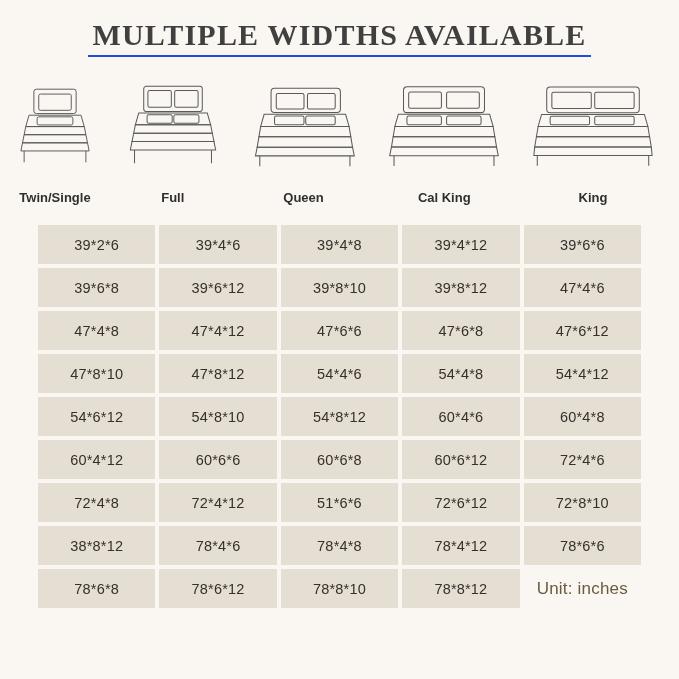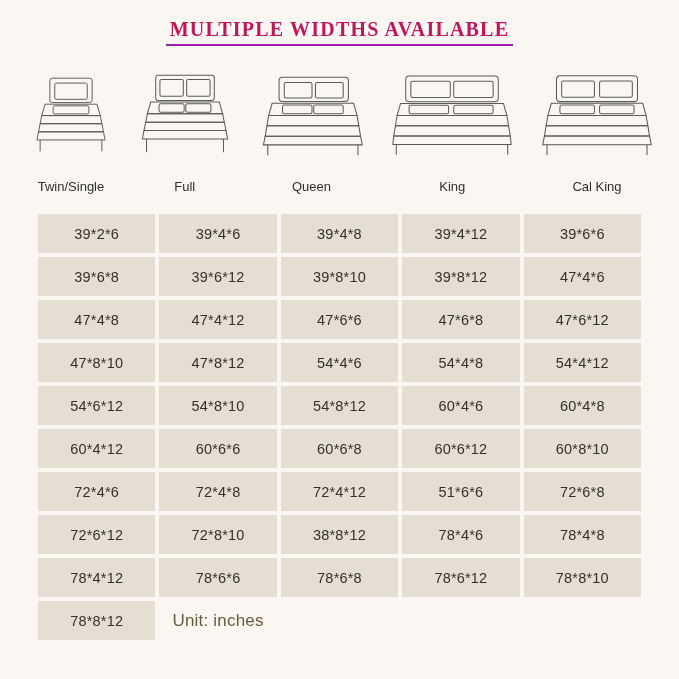--- a/index.html
+++ b/index.html
@@ -21,35 +21,36 @@
     box-sizing: border-box;
   }
   
   .title-wrap {
     text-align: center;
     padding-top: 18px;
   }
   .title {
     display: inline-block;
     font-family: "Liberation Serif", serif;
-    font-size: 20px;
+    font-size: 30px;
     font-weight: bold;
     letter-spacing: 1.2px;
-    color: #be185d;
-    border-bottom: 2px solid #a21caf;
+    color: #404040;
+    border-bottom: 2px solid #1d4ed8;
     padding: 0 4px 4px 4px;
     line-height: 1.1;
   }
   
   .beds {
     display: flex;
     justify-content: space-between;
     align-items: flex-end;
-    padding: 18px 26px 0 32px;
+    padding: 18px 26px 0 16px;
     box-sizing: border-box;
+    font-weight: bold;
   }
   .bed-col {
     display: flex;
     flex-direction: column;
     align-items: center;
     justify-content: flex-end;
   }
   .bed-art {
     display: block;
     height: 108px;
@@ -143,55 +144,55 @@
           <path d="M10 52 L112 52 L114 64 L8 64 Z"></path>
           <path d="M8 64 L114 64 L116 76 L6 76 Z"></path>
           <path d="M6 76 L116 76 L118 86 L4 86 Z"></path>
           <path d="M9 86 L9 98 M113 86 L113 98"></path>
         </g>
       </svg>
       <div class="bed-label">Queen</div>
     </div>
 
     <div class="bed-col">
+      <svg class="bed-art" viewBox="0 0 130 110" width="112" height="108">
+        <g fill="none" stroke="#5a5a5a" stroke-width="1.2">
+          <rect x="18" y="6" width="94" height="30" rx="4"></rect>
+          <rect x="24" y="12" width="38" height="19" rx="2"></rect>
+          <rect x="68" y="12" width="38" height="19" rx="2"></rect>
+          <path d="M12 38 L118 38 L122 52 L8 52 Z"></path>
+          <rect x="22" y="40" width="40" height="10" rx="2"></rect>
+          <rect x="68" y="40" width="40" height="10" rx="2"></rect>
+          <path d="M8 52 L122 52 L124 64 L6 64 Z"></path>
+          <path d="M6 64 L124 64 L126 76 L4 76 Z"></path>
+          <path d="M4 76 L126 76 L128 86 L2 86 Z"></path>
+          <path d="M7 86 L7 98 M123 86 L123 98"></path>
+        </g>
+      </svg>
+      <div class="bed-label">Cal King</div>
+    </div>
+
+    <div class="bed-col">
       <svg class="bed-art" viewBox="0 0 140 110" width="120" height="108">
         <g fill="none" stroke="#5a5a5a" stroke-width="1.2">
           <rect x="16" y="6" width="108" height="30" rx="4"></rect>
           <rect x="22" y="12" width="46" height="19" rx="2"></rect>
           <rect x="72" y="12" width="46" height="19" rx="2"></rect>
           <path d="M10 38 L130 38 L134 52 L6 52 Z"></path>
           <rect x="20" y="40" width="46" height="10" rx="2"></rect>
           <rect x="72" y="40" width="46" height="10" rx="2"></rect>
           <path d="M6 52 L134 52 L136 64 L4 64 Z"></path>
           <path d="M4 64 L136 64 L138 76 L2 76 Z"></path>
           <path d="M2 76 L138 76 L139 86 L1 86 Z"></path>
           <path d="M5 86 L5 98 M135 86 L135 98"></path>
         </g>
       </svg>
       <div class="bed-label">King</div>
     </div>
 
-    <div class="bed-col">
-      <svg class="bed-art" viewBox="0 0 130 110" width="112" height="108">
-        <g fill="none" stroke="#5a5a5a" stroke-width="1.2">
-          <rect x="18" y="6" width="94" height="30" rx="4"></rect>
-          <rect x="24" y="12" width="38" height="19" rx="2"></rect>
-          <rect x="68" y="12" width="38" height="19" rx="2"></rect>
-          <path d="M12 38 L118 38 L122 52 L8 52 Z"></path>
-          <rect x="22" y="40" width="40" height="10" rx="2"></rect>
-          <rect x="68" y="40" width="40" height="10" rx="2"></rect>
-          <path d="M8 52 L122 52 L124 64 L6 64 Z"></path>
-          <path d="M6 64 L124 64 L126 76 L4 76 Z"></path>
-          <path d="M4 76 L126 76 L128 86 L2 86 Z"></path>
-          <path d="M7 86 L7 98 M123 86 L123 98"></path>
-        </g>
-      </svg>
-      <div class="bed-label">Cal King</div>
-    </div>
-
   </div>
 
   <div class="table">
     <div class="cell">39*2*6</div>
     <div class="cell">39*4*6</div>
     <div class="cell">39*4*8</div>
     <div class="cell">39*4*12</div>
     <div class="cell">39*6*6</div>
 
     <div class="cell">39*6*8</div>
@@ -216,27 +217,25 @@
     <div class="cell">54*8*10</div>
     <div class="cell">54*8*12</div>
 
     <div class="cell">60*4*6</div>
     <div class="cell">60*4*8</div>
     <div class="cell">60*4*12</div>
     <div class="cell">60*6*6</div>
     <div class="cell">60*6*8</div>
 
     <div class="cell">60*6*12</div>
-    <div class="cell">60*8*10</div>
     <div class="cell">72*4*6</div>
     <div class="cell">72*4*8</div>
 
     <div class="cell">72*4*12</div>
     <div class="cell">51*6*6</div>
-    <div class="cell">72*6*8</div>
     <div class="cell">72*6*12</div>
     <div class="cell">72*8*10</div>
 
     <div class="cell">38*8*12</div>
     <div class="cell">78*4*6</div>
     <div class="cell">78*4*8</div>
     <div class="cell">78*4*12</div>
     <div class="cell">78*6*6</div>
 
     <div class="cell">78*6*8</div>

